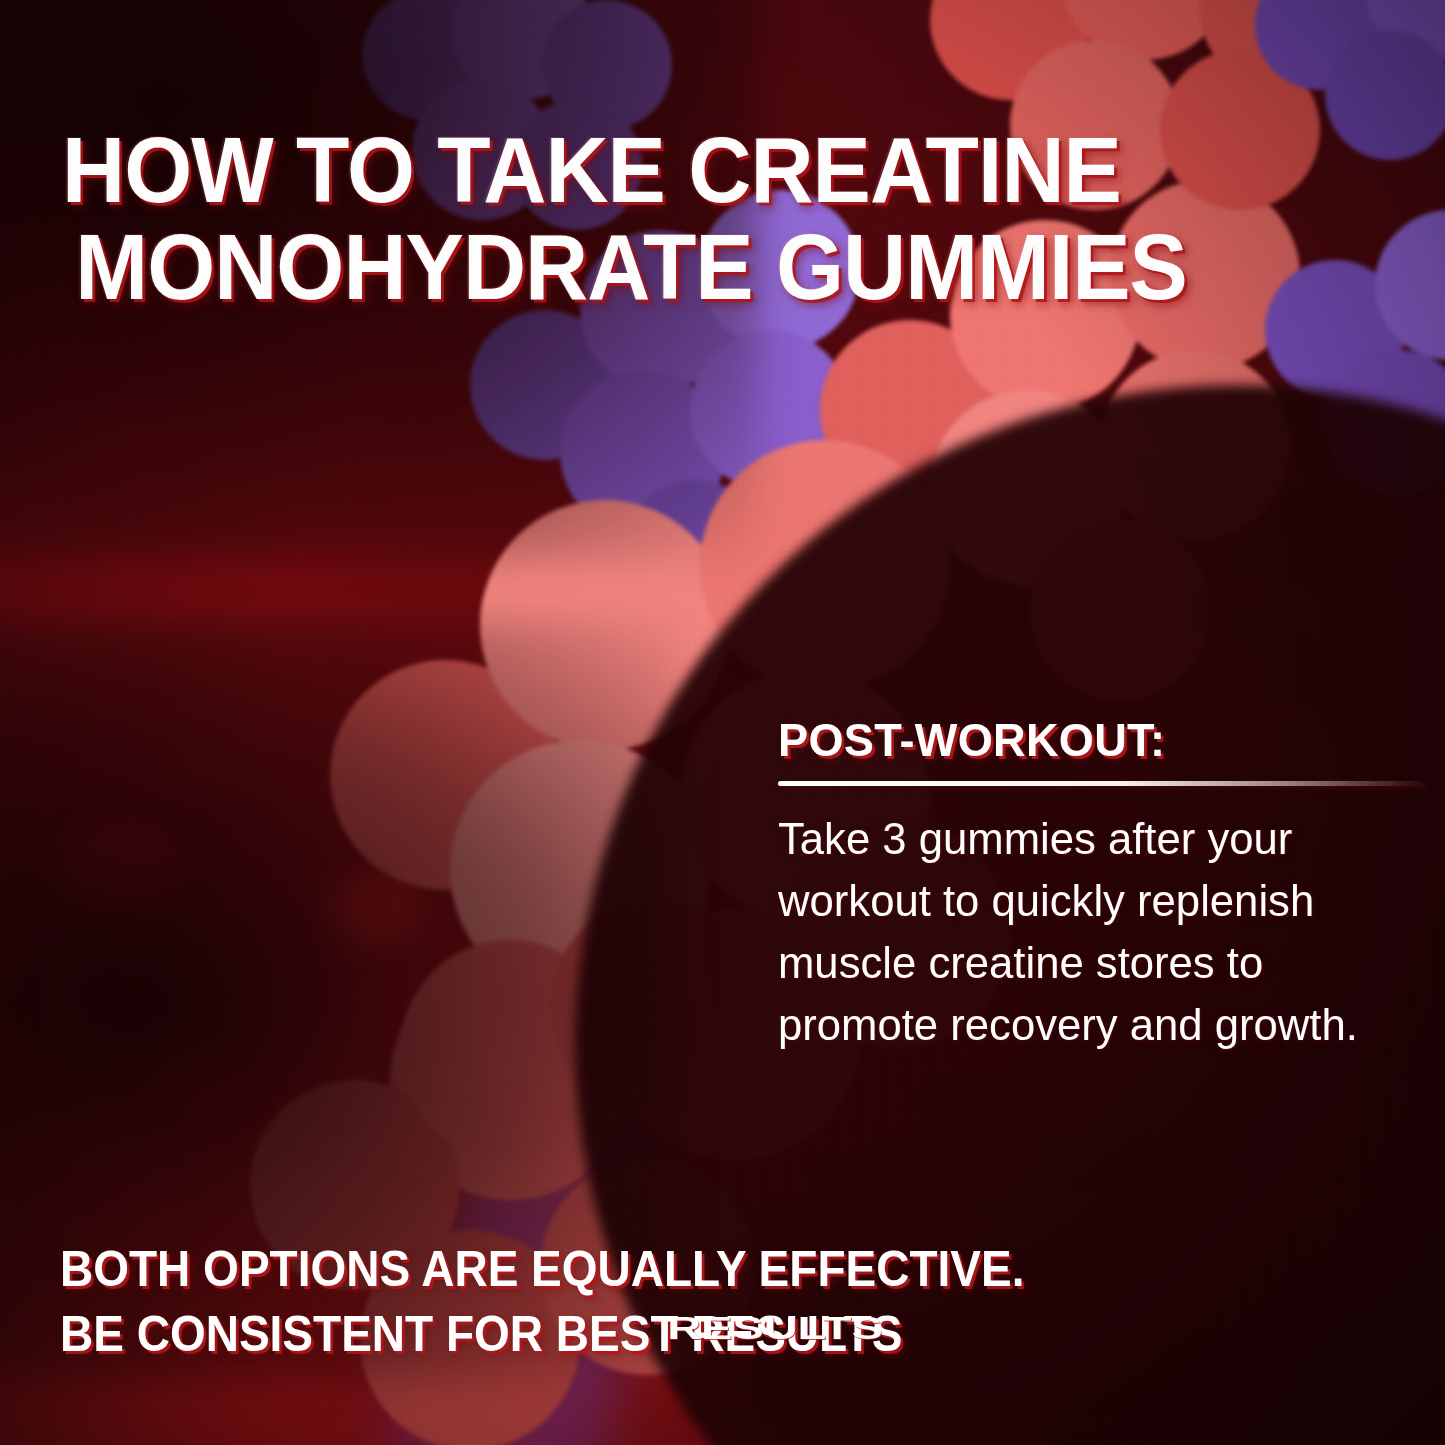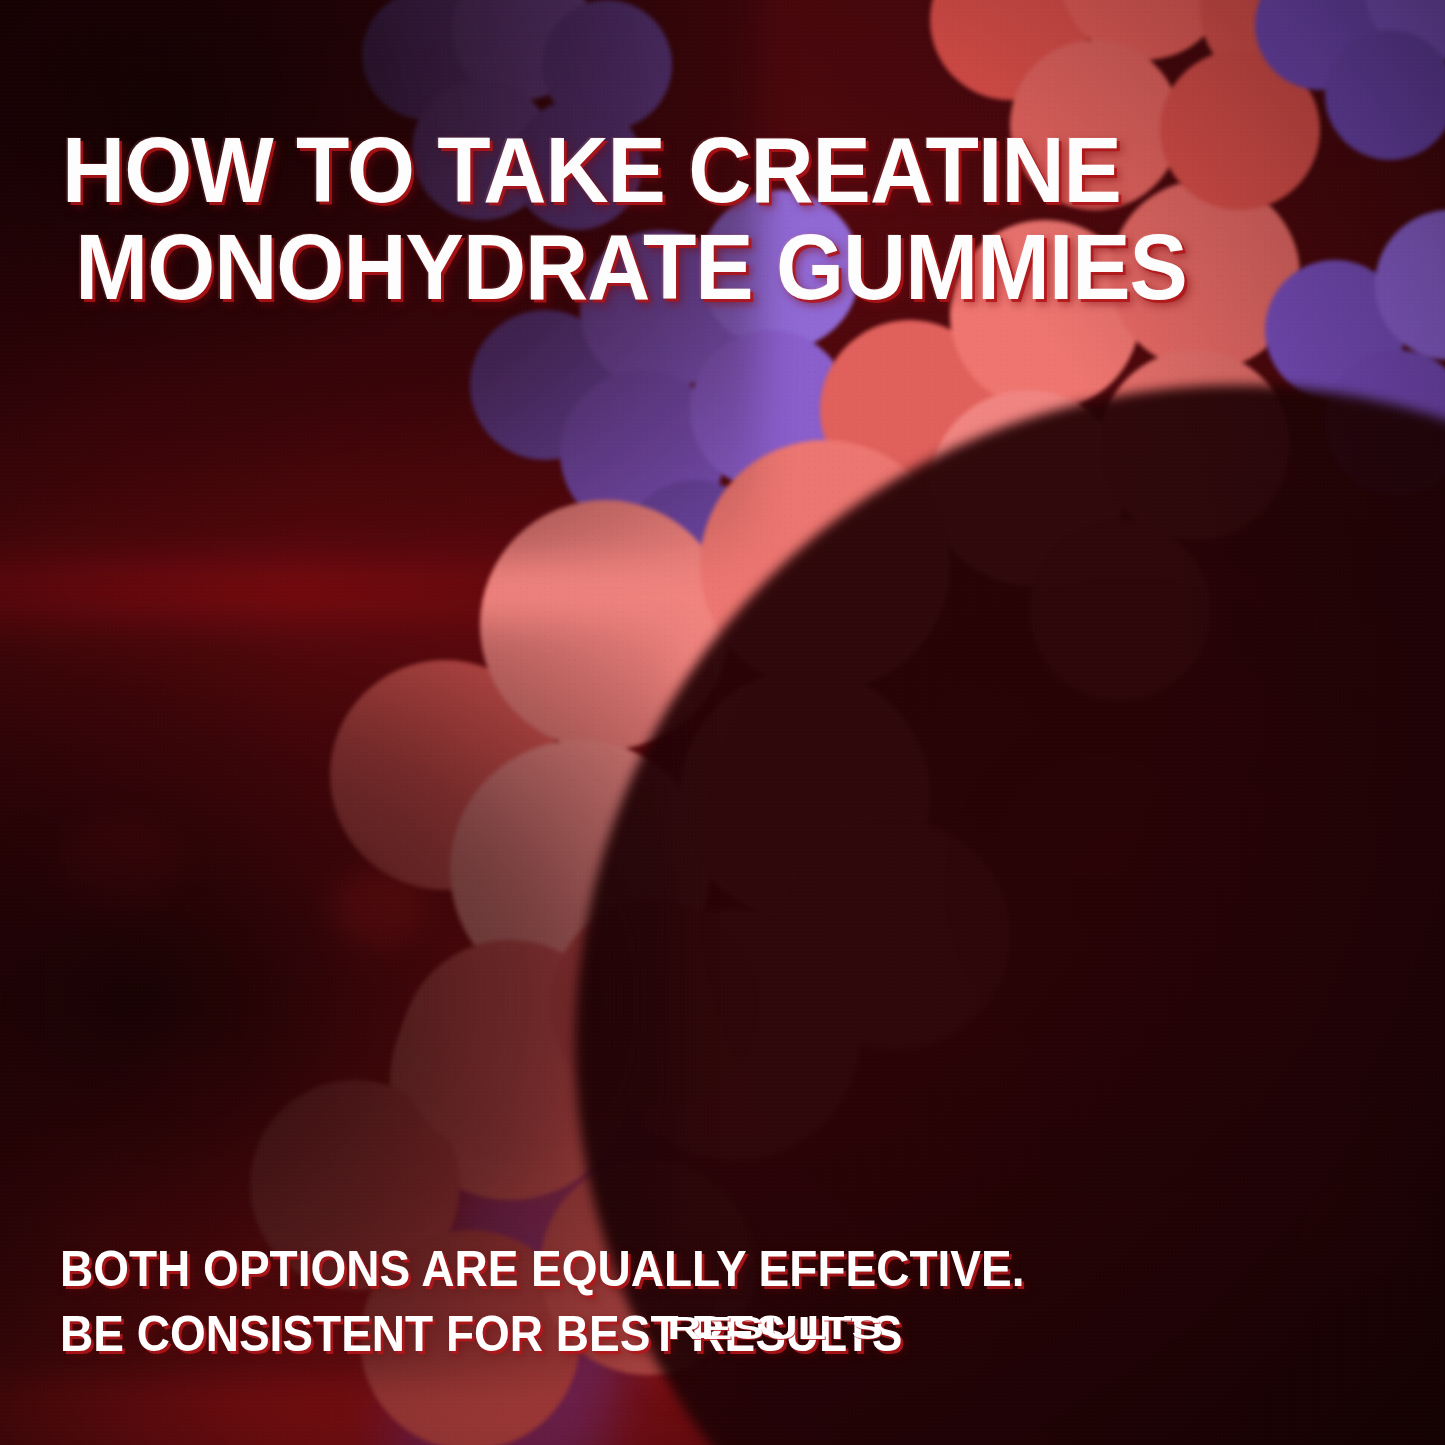--- a/index.html
+++ b/index.html
@@ -215,20 +215,25 @@
   <div class="bg-layer grain"></div>
 
   <div class="content">
 
     <h1 class="headline">
       <span class="l1">HOW TO TAKE CREATINE</span>
       <span class="l2">MONOHYDRATE GUMMIES</span>
     </h1>
 
 
+    <div class="block" id="post-block">
+      <div class="block-head">POST-WORKOUT:</div>
+      <div class="rule"></div>
+      <div class="block-body">Take 3 gummies after your workout to quickly replenish muscle creatine stores to promote recovery and growth.</div>
+    </div>
 
     <div class="footer">
       <span class="fline">BOTH OPTIONS ARE EQUALLY EFFECTIVE.</span>
       <span class="fline"><span>BE CONSISTENT FOR BEST </span><span class="glitch-word"><span class="g-a">RESULTS</span><span class="g-b">RESULTS</span></span></span>
     </div>
 
   </div>
 </div>
 
 </body></html>

